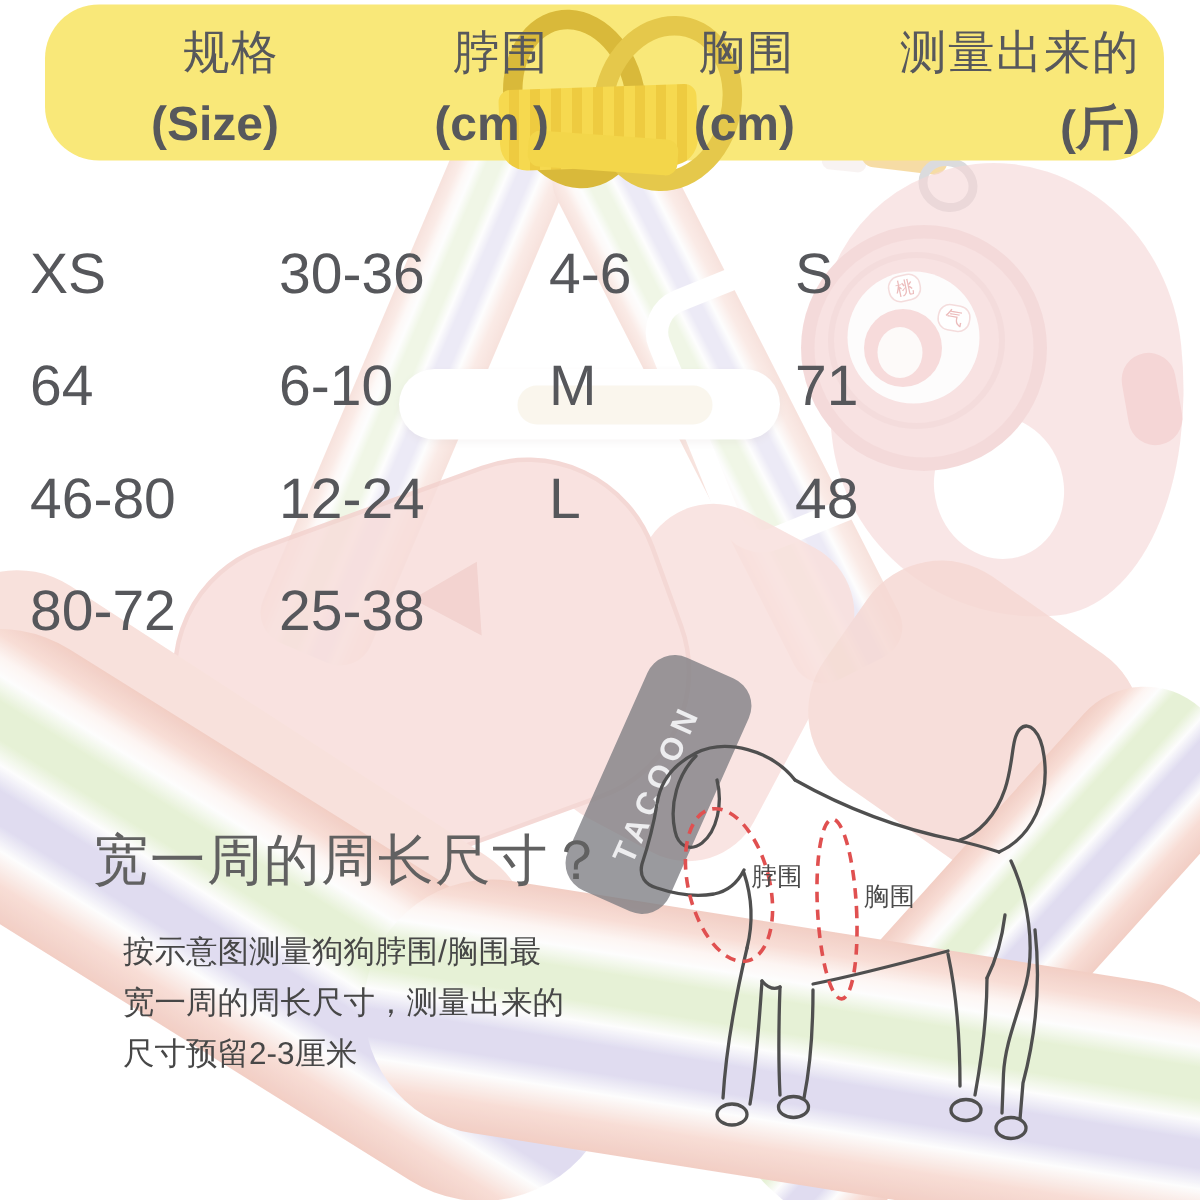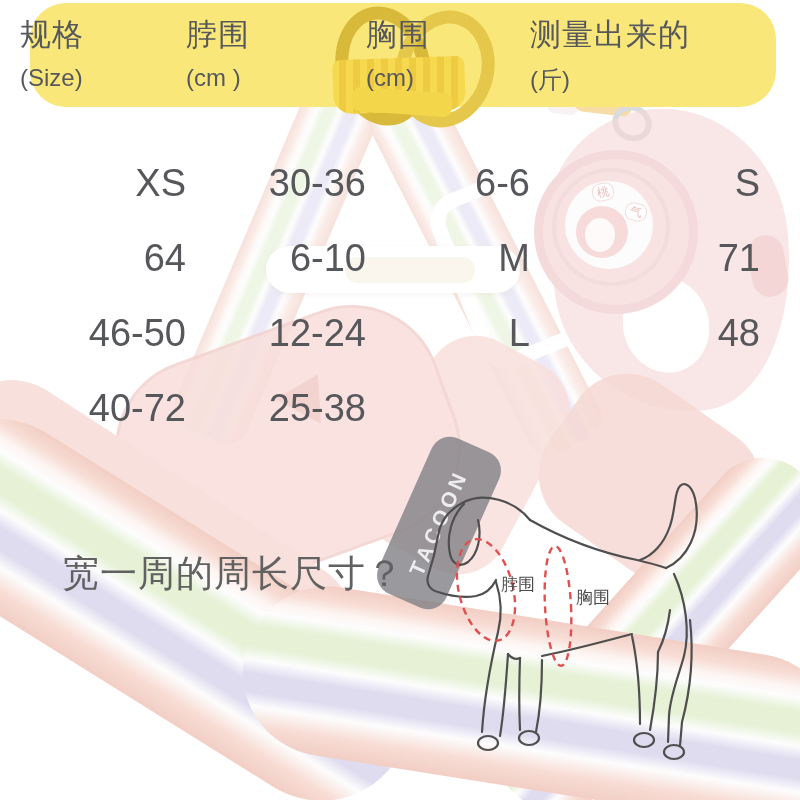--- a/index.html
+++ b/index.html
@@ -63,25 +63,25 @@
   .hardware{position:absolute;inset:0;z-index:4;}
   .ring-a{left:336px;top:6px;width:68px;height:94px;border:13px solid #d9b93a;border-radius:50%;transform:rotate(-12deg);}
   .ring-b{left:396px;top:10px;width:72px;height:92px;border:13px solid #e5c84b;border-radius:50%;transform:rotate(15deg);}
   .yellow-strap{left:333px;top:58px;width:132px;height:54px;border-radius:8px 8px 18px 18px;transform:rotate(-2deg);
      background:repeating-linear-gradient(92deg,#f6d94f 0 7px,#eecb40 7px 14px);}
   .yellow-strap2{left:352px;top:90px;width:100px;height:24px;border-radius:8px;transform:rotate(4deg);background:#f3d64a;}
   
   .header-grid,.rows-grid{position:absolute;left:0;width:800px;display:grid;
      grid-template-columns:166px 180px 164px 230px;padding-left:20px;z-index:6;}
   .header-grid{top:14px;color:#57585c;}
-  .hcell{text-align:left;}
+  .hcell{text-align:right;}
   .htitle{font-size:31px;font-weight:500;letter-spacing:1px;}
-  .hsub{font-size:24px;margin-top:8px;font-weight:400;}
+  .hsub{font-size:32px;margin-top:8px;font-weight:700;}
   .rows-grid{top:128px;grid-auto-rows:75px;align-items:center;color:#56575b;font-size:38px;font-weight:500;}
-  .cell{text-align:right;margin-top:35px;}
+  .cell{text-align:left;margin-top:35px;}
   
   .measure-title{left:62px;top:549px;font-size:37px;color:#616161;font-weight:500;letter-spacing:1px;z-index:7;}
   .measure-body{left:82px;top:618px;font-size:21px;line-height:34px;color:#474747;z-index:7;}
   .dog-svg{left:412px;top:460px;z-index:5;}
   .part-label{font-size:17px;color:#4a4a4a;z-index:7;}
   .neck-label{left:501px;top:573px;}
   .chest-label{left:576px;top:586px;}
 </style>
 </head>
 <body>
@@ -153,38 +153,43 @@
     </div>
     <div class="hcell">
       <div class="htitle">测量出来的</div>
       <div class="hsub">(斤)</div>
     </div>
   </div>
 
   <div class="rows-grid">
     <div class="cell">XS</div>
     <div class="cell">30-36</div>
-    <div class="cell">6-6</div>
+    <div class="cell">4-6</div>
 
     <div class="cell">S</div>
     <div class="cell">64</div>
     <div class="cell">6-10</div>
 
     <div class="cell">M</div>
     <div class="cell">71</div>
-    <div class="cell">46-50</div>
+    <div class="cell">46-80</div>
     <div class="cell">12-24</div>
 
     <div class="cell">L</div>
     <div class="cell">48</div>
-    <div class="cell">40-72</div>
+    <div class="cell">80-72</div>
     <div class="cell">25-38</div>
   </div>
 
   <div class="abs measure-title">宽一周的周长尺寸？</div>
+  <div class="abs measure-body">
+    <div>按示意图测量狗狗脖围/胸围最</div>
+    <div>宽一周的周长尺寸，测量出来的</div>
+    <div>尺寸预留2-3厘米</div>
+  </div>
 
   <svg class="abs dog-svg" width="390" height="340" viewBox="0 0 390 340">
     <g fill="none" stroke="#4f4f4f" stroke-width="2.2" stroke-linecap="round" stroke-linejoin="round">
 
       <path d="M118 60 C 102 40, 72 32, 52 42 C 36 50, 28 62, 26 76 C 24 88, 20 104, 16 116 C 14 124, 18 130, 26 132 C 38 136, 52 138, 64 136 C 74 134, 80 128, 84 120"></path>
 
       <path d="M52 44 C 40 56, 34 76, 38 94 C 40 104, 48 108, 56 102 C 66 94, 70 76, 66 60"></path>
 
       <path d="M84 122 C 90 140, 90 156, 86 172"></path>
 

